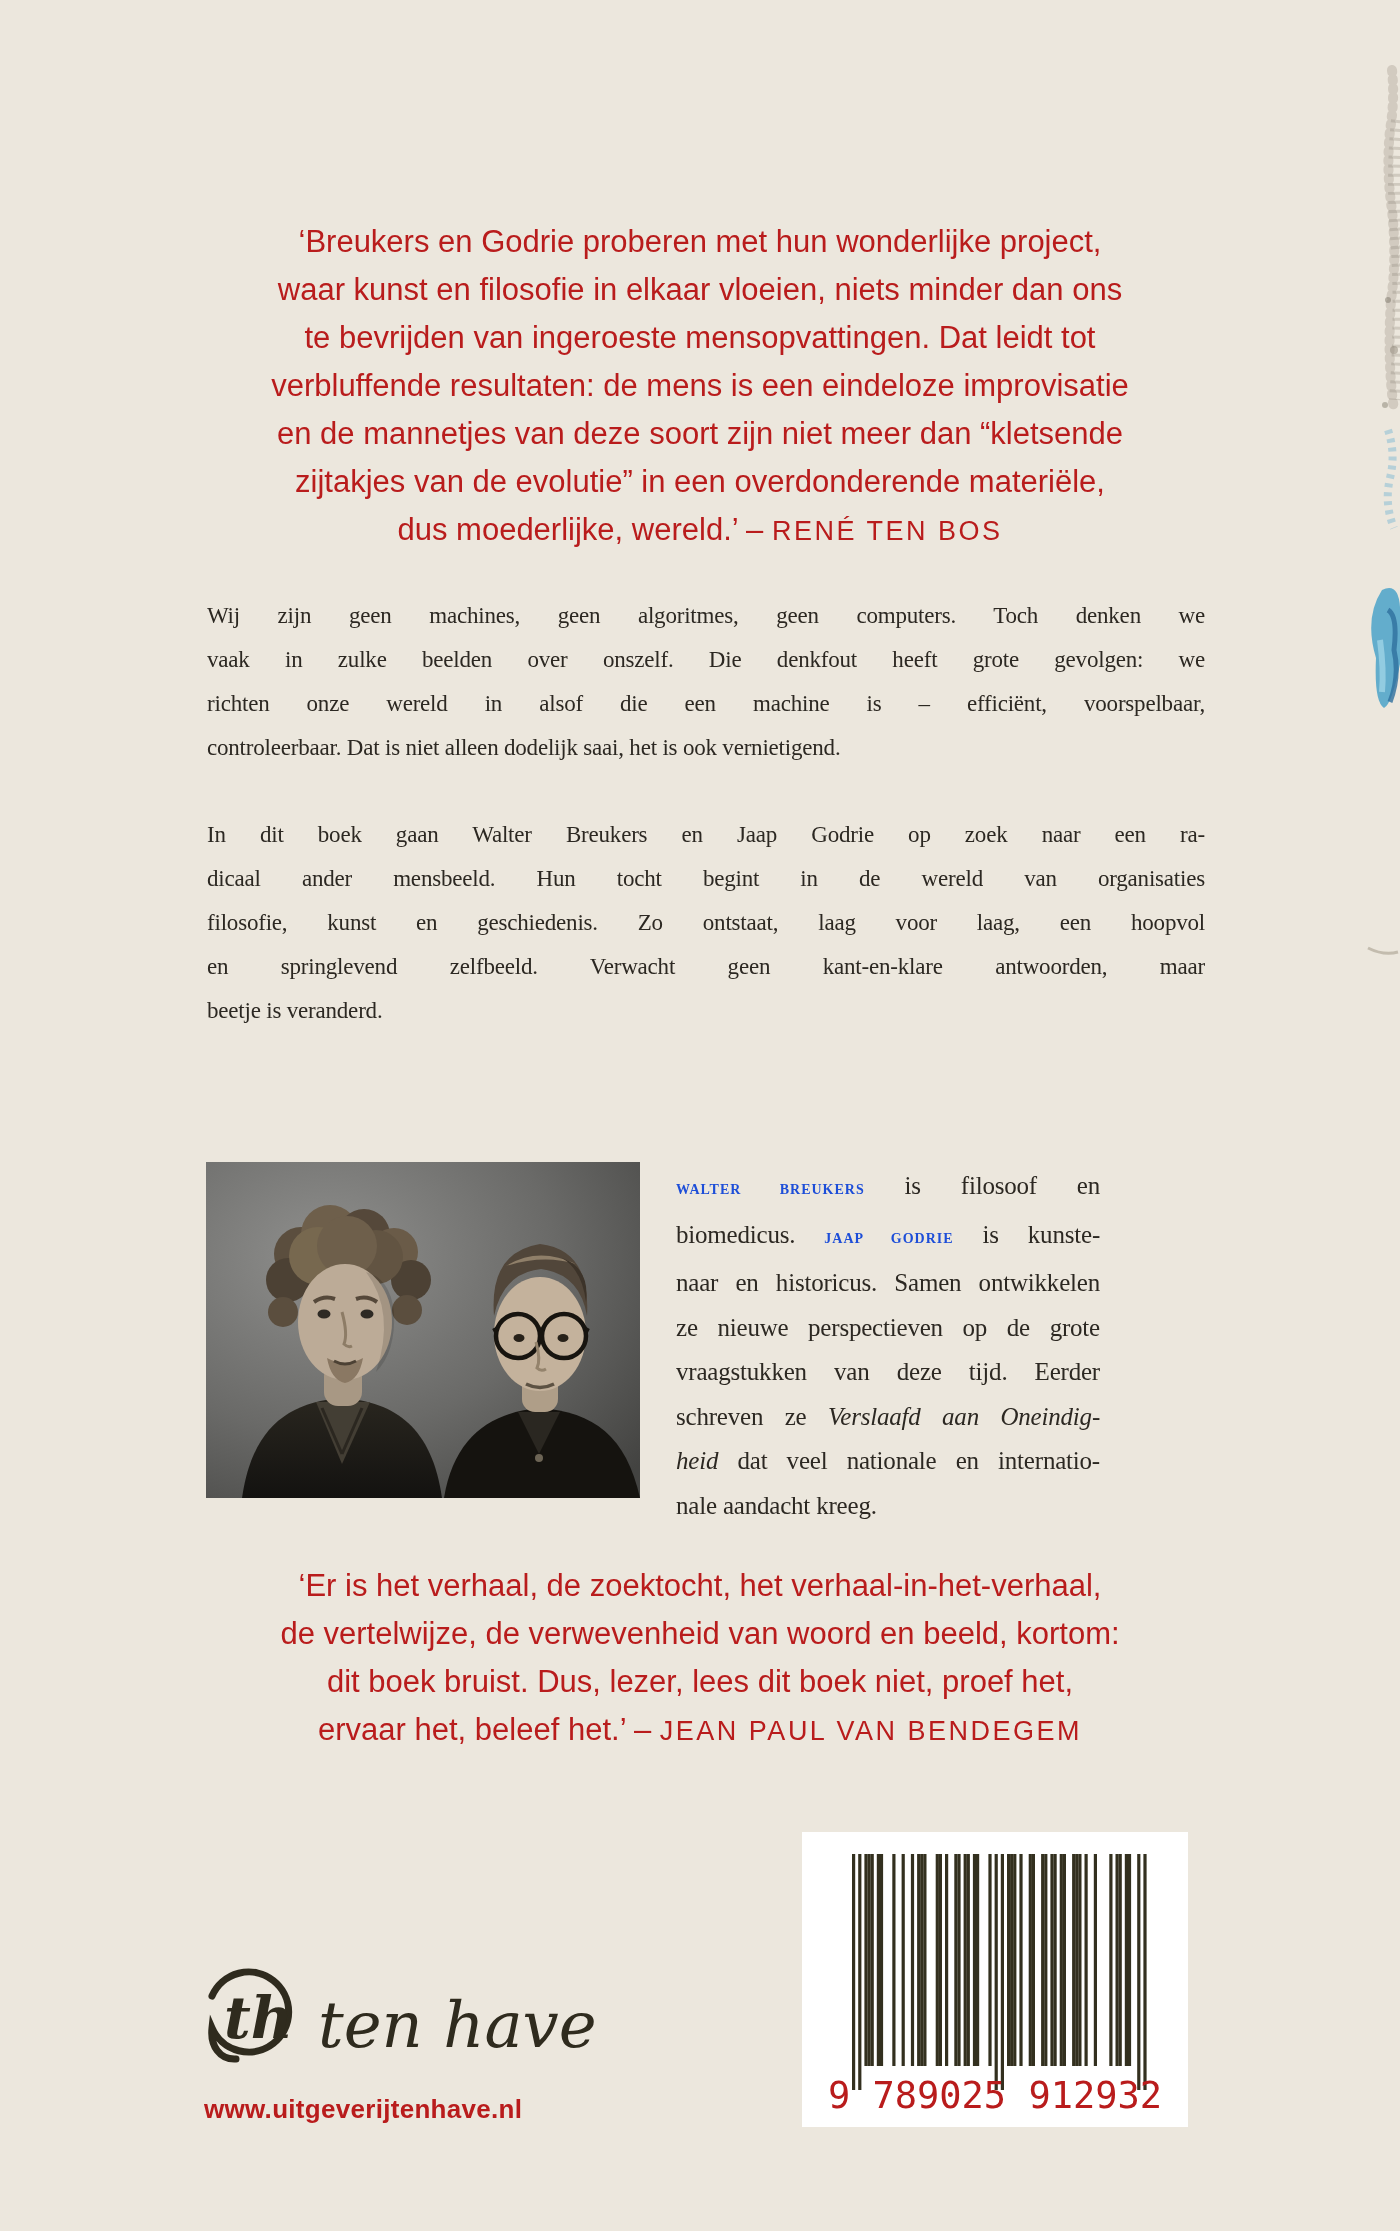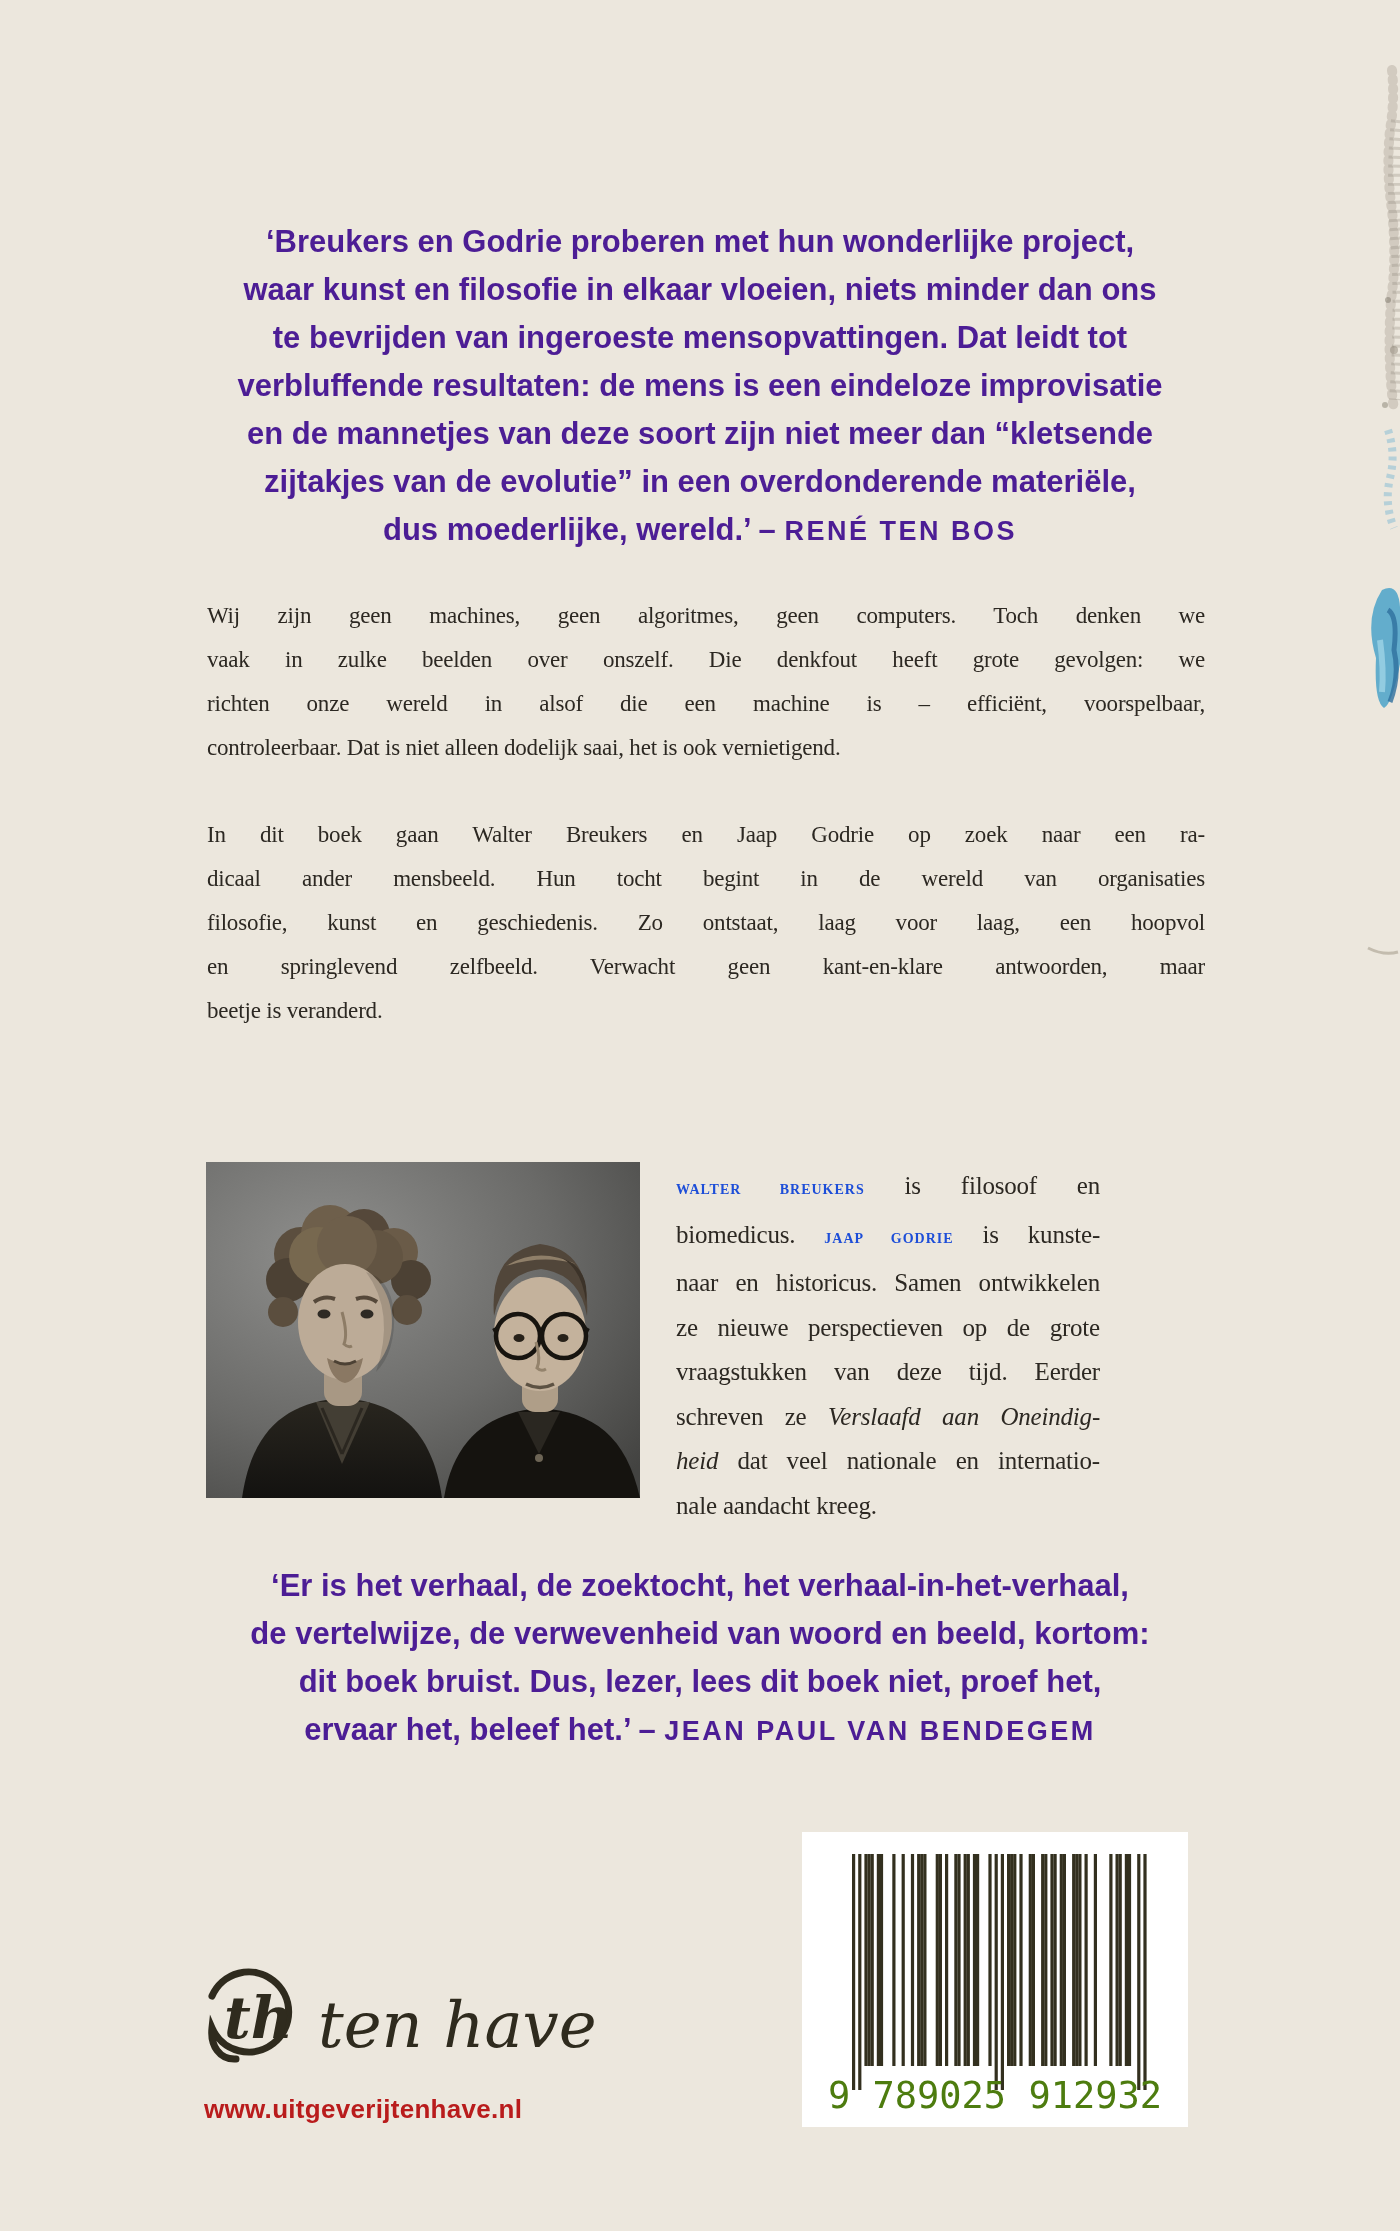--- a/index.html
+++ b/index.html
@@ -1,21 +1,21 @@
 <!DOCTYPE html>
 <html><head>
 <meta charset="utf-8">
 <style>
   html,body{margin:0;padding:0;background:#ece7dd;}
   #page{position:relative;width:1400px;height:2231px;background:#ece7dd;overflow:hidden;
         font-family:"Liberation Sans",sans-serif;}
   .lineblock .line{display:block;}
   
-  .quote{position:absolute;left:140px;width:1120px;color:#4c1d95;
-         font-family:"Liberation Sans",sans-serif;font-weight:bold;
+  .quote{position:absolute;left:140px;width:1120px;color:#b91c1c;
+         font-family:"Liberation Sans",sans-serif;font-weight:normal;
          font-size:31px;line-height:48px;}
   .quote .line{text-align:center;}
   #quote-top{top:218px;}
   #quote-bottom{top:1562px;}
   .seg-attrib{font-size:27px;letter-spacing:2.5px;}
   
   .para{position:absolute;left:207px;width:998px;color:#2c2822;
         font-family:"Liberation Serif",serif;font-size:23px;line-height:44px;letter-spacing:-0.2px;}
   #para-1{top:594px;}
   #para-2{top:813px;}
@@ -32,21 +32,21 @@
   
   #logo-mark{position:absolute;left:200px;top:1962px;width:96px;height:124px;}
   #logo-name{position:absolute;left:318px;top:1988px;font-family:"DejaVu Serif",serif;
              font-style:italic;font-size:64px;color:#2f2b1e;}
   #site-url{position:absolute;left:204px;top:2094px;font-family:"Liberation Sans",sans-serif;
             font-weight:bold;font-size:26px;color:#b91c1c;letter-spacing:0.3px;}
   
   #barcode{position:absolute;left:802px;top:1832px;width:386px;height:295px;background:#ffffff;}
   #barcode-bars{position:absolute;left:0;top:0;width:386px;height:295px;}
   #barcode-number{position:absolute;left:0;top:242px;width:100%;text-align:center;
-                  font-family:"DejaVu Sans Mono",monospace;font-size:37px;color:#4d7c0f;}
+                  font-family:"DejaVu Sans Mono",monospace;font-size:37px;color:#b91c1c;}
   
   #edge-art{position:absolute;right:0;top:0;width:70px;height:1000px;}
 </style>
 </head>
 <body>
 
 <div id="page">
 
   <div id="quote-top" class="quote lineblock">
       <div class="line"><span>‘Breukers en Godrie proberen met hun wonderlijke project,</span></div>

